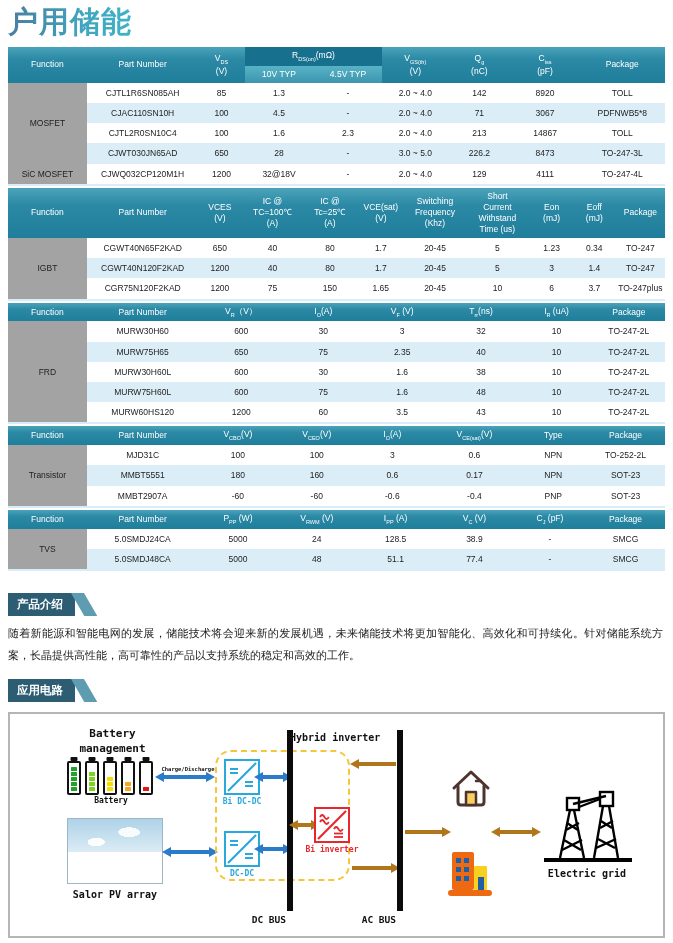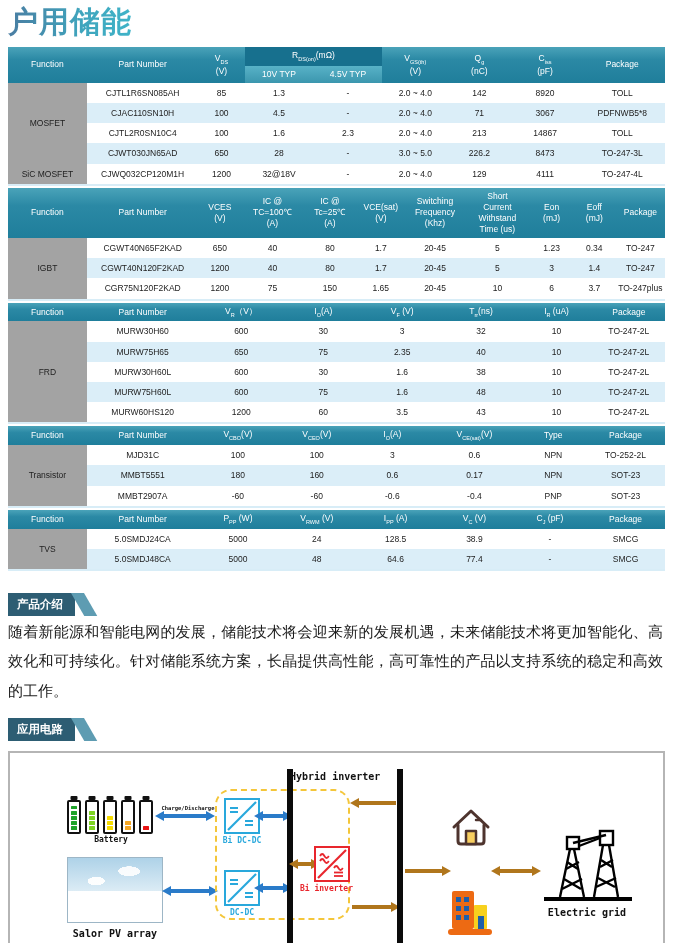--- a/index.html
+++ b/index.html
@@ -21,21 +21,21 @@
   td { font-size:8.5px; color:#222; text-align:center; padding:5px 1px; line-height:1.2; background:#fff; }
   tr.alt td { background:#dbeef8; }
   td.fn { background:#a3a3a3; }
   sub { font-size:0.65em; }
 
   
   .badge { position:relative; display:inline-block; background:#2d5d73; color:#fff; font-size:11.5px; font-weight:bold;
            padding:4px 12px 4px 9px; margin-left:8px; z-index:0; }
   .badge::after { content:''; position:absolute; top:0; right:-9px; width:13px; height:100%;
            background:#5e9cb2; transform:skewX(30deg); transform-origin:top; z-index:-1; }
-  .intro-text { font-size:15px; color:#1a1a1a; line-height:1.95; margin:1px 10px 0 8px; text-align:justify; }
+  .intro-text { font-size:11px; color:#1a1a1a; line-height:1.95; margin:7px 10px 0 8px; text-align:justify; }
 
   
   .diagram { position:relative; margin:10px 8px 0 8px; height:226px; border:2px solid #b5b5b5; background:#fff; }
   .mlabel { position:absolute; font-family:"DejaVu Sans Mono", monospace; font-weight:bold; color:#111; }
 
   .bank { position:absolute; left:57px; top:42px; display:flex; gap:4px; }
   .bat { width:14px; height:34px; border:2px solid #111; border-radius:2px; margin-top:5px; position:relative;
          display:flex; flex-direction:column-reverse; gap:1.5px; padding:2px; }
   .bat::before { content:''; position:absolute; top:-6px; left:50%; transform:translateX(-50%);
          width:7px; height:4px; background:#111; border-radius:1px; }
@@ -391,41 +391,42 @@
             <td>24</td>
             <td>128.5</td>
             <td>38.9</td>
             <td>-</td>
             <td>SMCG</td>
           </tr>
           <tr class="alt">
             <td>5.0SMDJ48CA</td>
             <td>5000</td>
             <td>48</td>
-            <td>64.6</td>
+            <td>51.1</td>
             <td>77.4</td>
             <td>-</td>
             <td>SMCG</td>
           </tr>
         </tbody>
       </table>
     </div>
 </div>
 
 <div style="margin-top:22px;">
   <span class="badge">产品介绍</span>
   <p class="intro-text">随着新能源和智能电网的发展，储能技术将会迎来新的发展机遇，未来储能技术将更加智能化、高效化和可持续化。针对储能系统方案，长晶提供高性能，高可靠性的产品以支持系统的稳定和高效的工作。</p>
 </div>
 
 <div style="margin-top:13px;">
   <span class="badge">应用电路</span>
 </div>
 
 <div class="diagram">
 
+  <div class="mlabel" style="left:45px; top:12px; width:115px; text-align:center; font-size:11px; line-height:1.4;">Battery management</div>
 
   <div class="bank">
       <div class="bat">
         <div class="bar" style="background: rgb(31, 163, 42);"></div>
         <div class="bar" style="background: rgb(31, 163, 42);"></div>
         <div class="bar" style="background: rgb(31, 163, 42);"></div>
         <div class="bar" style="background: rgb(31, 163, 42);"></div>
         <div class="bar" style="background: rgb(31, 163, 42);"></div>
       </div>
       <div class="bat">
@@ -496,21 +497,21 @@
   <div class="conv" style="left:304px; top:93px; border:2.5px solid #e8262d;">
     <svg viewBox="0 0 32 32">
         <line x1="2" y1="30" x2="30" y2="2" stroke="#e8262d" stroke-width="2.2"></line>
       <path d="M4 8 q2.2 -4 4.4 0 q2.2 4 4.4 0" fill="none" stroke="#e8262d" stroke-width="1.8"></path>
       <path d="M4 13 q2.2 -4 4.4 0 q2.2 4 4.4 0" fill="none" stroke="#e8262d" stroke-width="1.8"></path>
       <path d="M18 20 q2.2 -4 4.4 0 q2.2 4 4.4 0" fill="none" stroke="#e8262d" stroke-width="1.8"></path>
       <line x1="18" y1="24.5" x2="27" y2="24.5" stroke="#e8262d" stroke-width="1.8"></line>
       <line x1="18" y1="28" x2="27" y2="28" stroke="#e8262d" stroke-width="1.8"></line>
       </svg>
   </div>
-  <div class="mlabel" style="left:290px; top:131px; width:64px; font-size:8px; color:#e8262d;">Bi inverter</div>
+  <div class="mlabel" style="left:290px; top:131px; width:64px; text-align:center; font-size:8px; color:#e8262d;">Bi inverter</div>
 
   <div class="arr brown hl" style="left:348px; top:48px; width:38px;"></div>
   <div class="arr brown hr" style="left:342px; top:152px; width:40px;"></div>
 
   <div class="bus" style="left:387px;"></div>
   <div class="mlabel" style="left:342px; top:200px; width:44px; text-align:right; font-size:9.5px;">AC BUS</div>
 
   <div class="arr brown hr" style="left:395px; top:116px; width:38px;"></div>
 
   <div style="position:absolute; left:438px; top:50px;">

